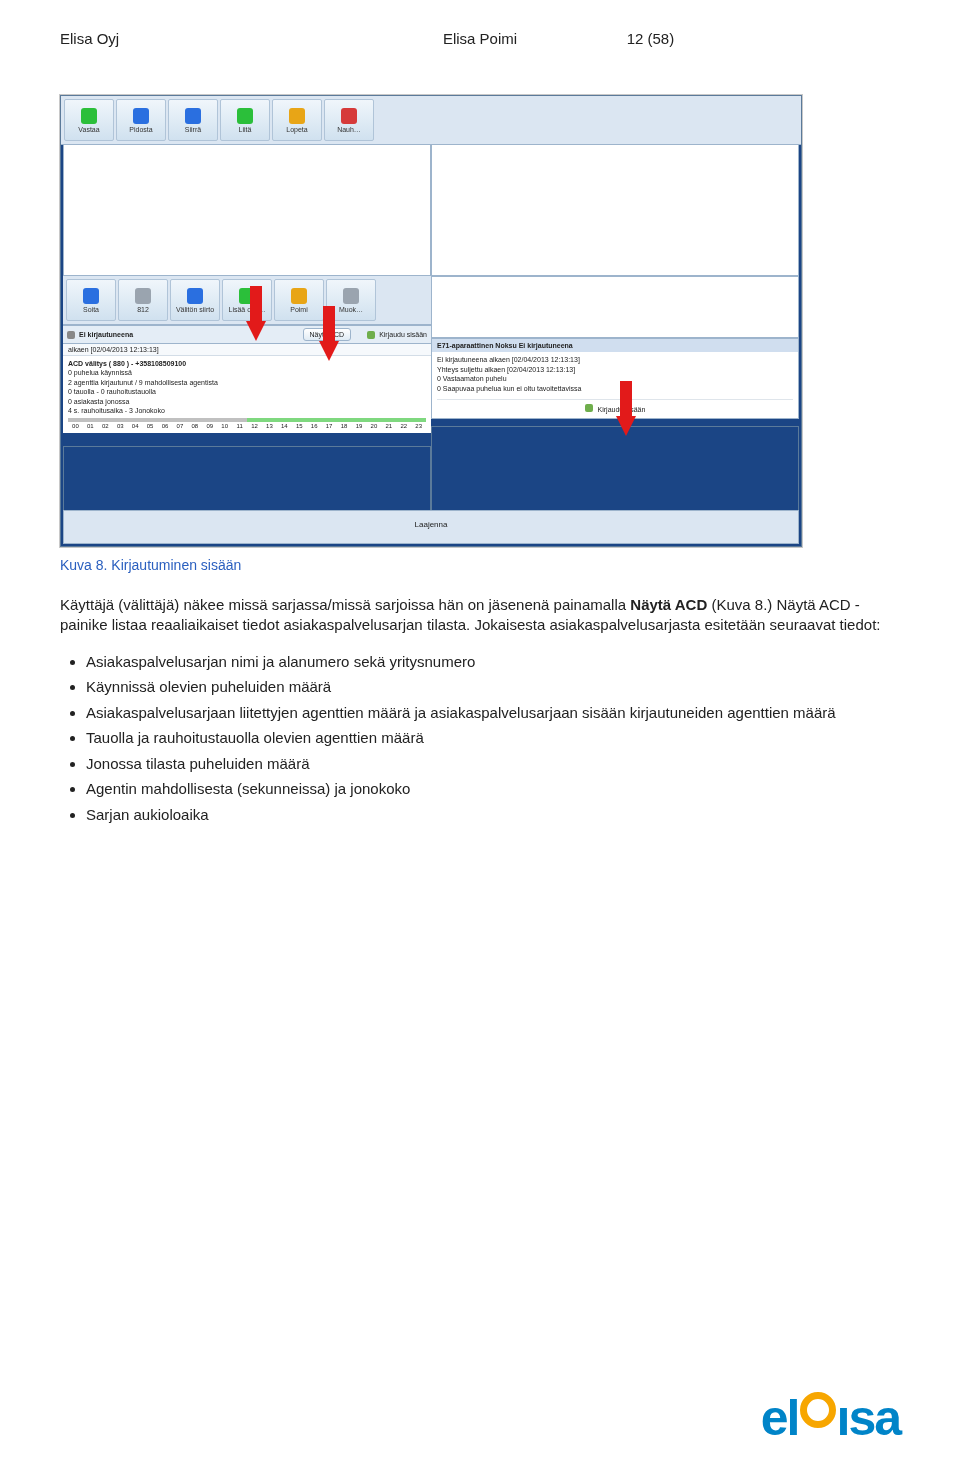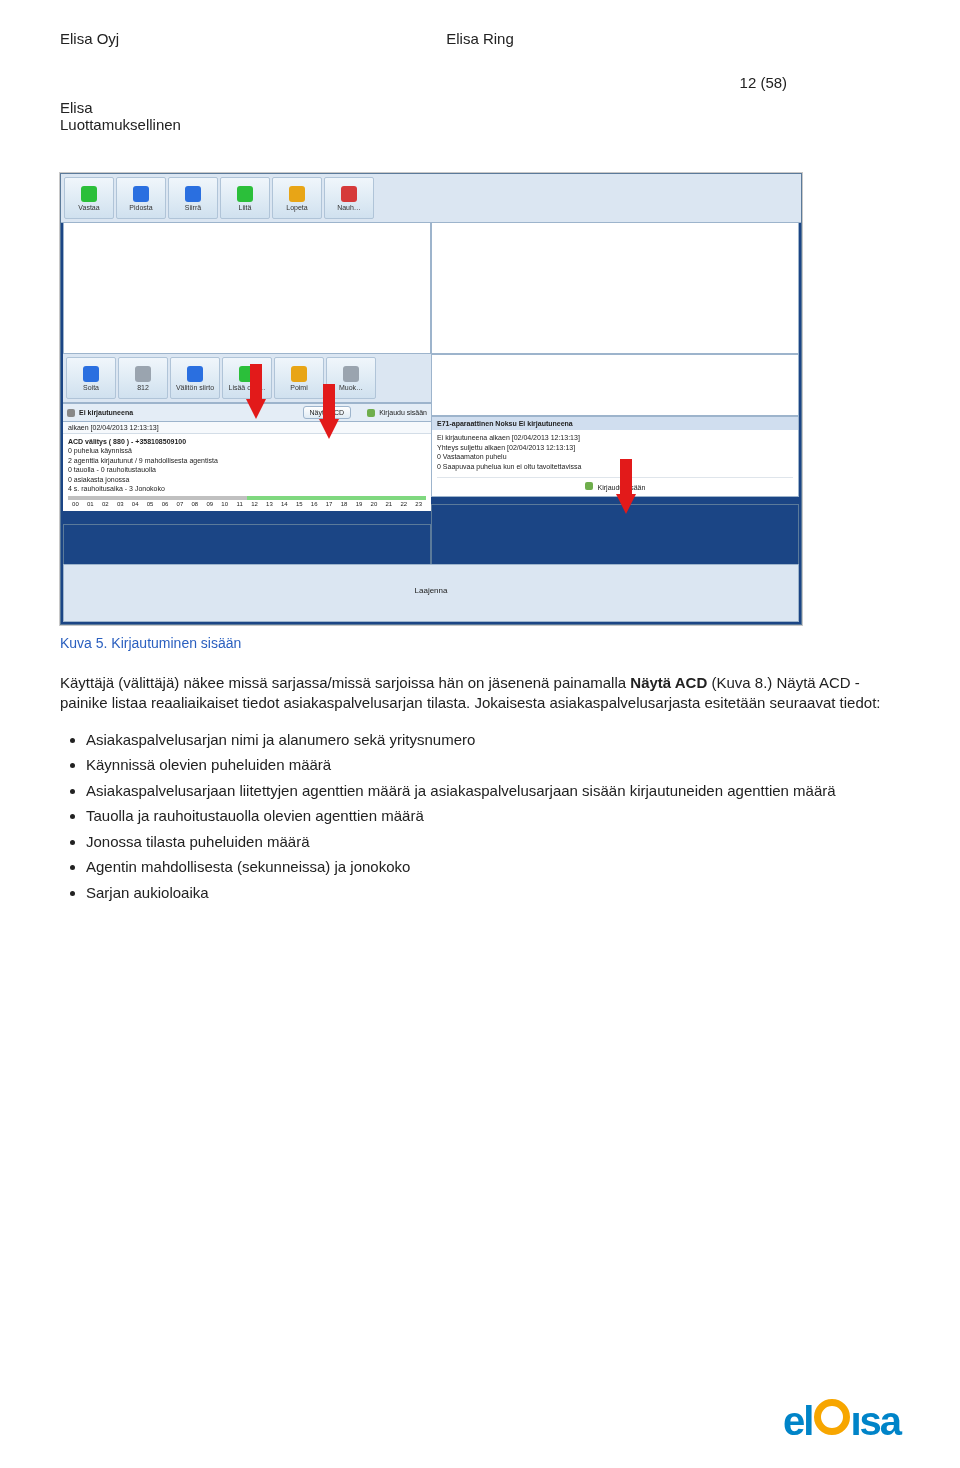--- a/index.html
+++ b/index.html
@@ -13,21 +13,21 @@
   }
   .header-row {
     display: flex;
     justify-content: space-between;
     font-size: 15px;
     margin-bottom: 8px;
     gap: 10px;
   }
   .header-left { flex: 1; }
   .header-center { flex: 1; text-align: center; }
-  .header-right { flex: 1; text-align: center; margin-top: 44px; }
+  .header-right { flex: 1; text-align: left; }
   .header-sub {
     display: flex;
     font-size: 15px;
   }
   .header-sub .date { width: 50%; }
   .header-sub .conf { width: 50%; }
   .screenshot {
     margin: 40px 0 10px 0;
     border: 1px solid #5b7a9a;
     background: #1b4585;
@@ -144,21 +144,21 @@
     top: -55px; left: -6px;
     width: 12px; height: 35px;
     background: #e21a1a;
   }
   .bottom-label {
     grid-column: 1 / 3;
     background: #dbe6f2;
     border: 1px solid #9db4cc;
     text-align: center;
     font-size: 8px;
-    padding: 21px 0;
+    padding: 9px 0;
   }
   .caption {
     color: #2a5fbf;
     font-size: 14px;
     margin: 10px 0 22px 0;
   }
   .body-text {
     font-size: 15px;
     margin: 12px 0 16px 0;
     line-height: 1.35;
@@ -172,21 +172,21 @@
     margin: 6px 0;
     line-height: 1.3;
   }
   .logo {
     position: fixed;
     bottom: 30px;
     right: 60px;
   }
   .logo-text {
     font-family: Arial, sans-serif;
-    font-size: 40px;
+    font-size: 50px;
     font-weight: bold;
     color: #0084c8;
     letter-spacing: -2px;
     line-height: 0.8;
   }
   .logo-dot {
     display: inline-block;
     vertical-align: top;
     margin-top: -6px;
   }
@@ -198,28 +198,24 @@
     border-radius: 50%;
     margin-bottom: -4px;
     margin-left: 2px;
   }
 </style>
 </head>
 <body>
 
 <div class="header-row">
   <div class="header-left">Elisa Oyj</div>
-  <div class="header-center">Elisa Ring</div>
+  <div class="header-center">Elisa Poimi</div>
   <div class="header-right">12 (58)</div>
 </div>
 <div class="header-sub">
-  <div class="conf">
-    <span>Elisa</span><br>
-    <span>Luottamuksellinen</span>
-  </div>
 </div>
 
 <div class="screenshot">
 
   <div class="ss-toolbar-outer">
     <div class="ss-toolbar" id="tb1">
         <div class="ss-btn">
           <div class="ico" style="background:#2bbf3a;"></div>
           <span>Vastaa</span>
         </div>
@@ -347,21 +343,21 @@
   </div>
 
   <div style="position:absolute; left:2px; right:50%; bottom:18px; top:350px;" class="panel-blue"></div>
   <div style="position:absolute; left:2px; right:2px; bottom:2px; height:14px;" class="bottom-label">Laajenna</div>
 
   <div class="red-arrow" style="top:225px; left:185px;"></div>
   <div class="red-arrow" style="top:245px; left:258px;"></div>
   <div class="red-arrow" style="top:320px; left:555px;"></div>
 </div>
 
-<div class="caption">Kuva 5. Kirjautuminen sisään</div>
+<div class="caption">Kuva 8. Kirjautuminen sisään</div>
 
 <p class="body-text">
   <span>Käyttäjä (välittäjä) näkee missä sarjassa/missä sarjoissa hän on jäsenenä painamalla </span><b>Näytä ACD</b><span> (Kuva 8.) Näytä ACD -painike listaa reaaliaikaiset tiedot asiakaspalvelusarjan tilasta. Jokaisesta asiakaspalvelusarjasta esitetään seuraavat tiedot:</span>
 </p>
 
 <ul class="bullets" id="bullets">
     <li>Asiakaspalvelusarjan nimi ja alanumero sekä yritysnumero</li>
     <li>Käynnissä olevien puheluiden määrä</li>
     <li>Asiakaspalvelusarjaan liitettyjen agenttien määrä ja asiakaspalvelusarjaan sisään kirjautuneiden agenttien määrä</li>
     <li>Tauolla ja rauhoitustauolla olevien agenttien määrä</li>

